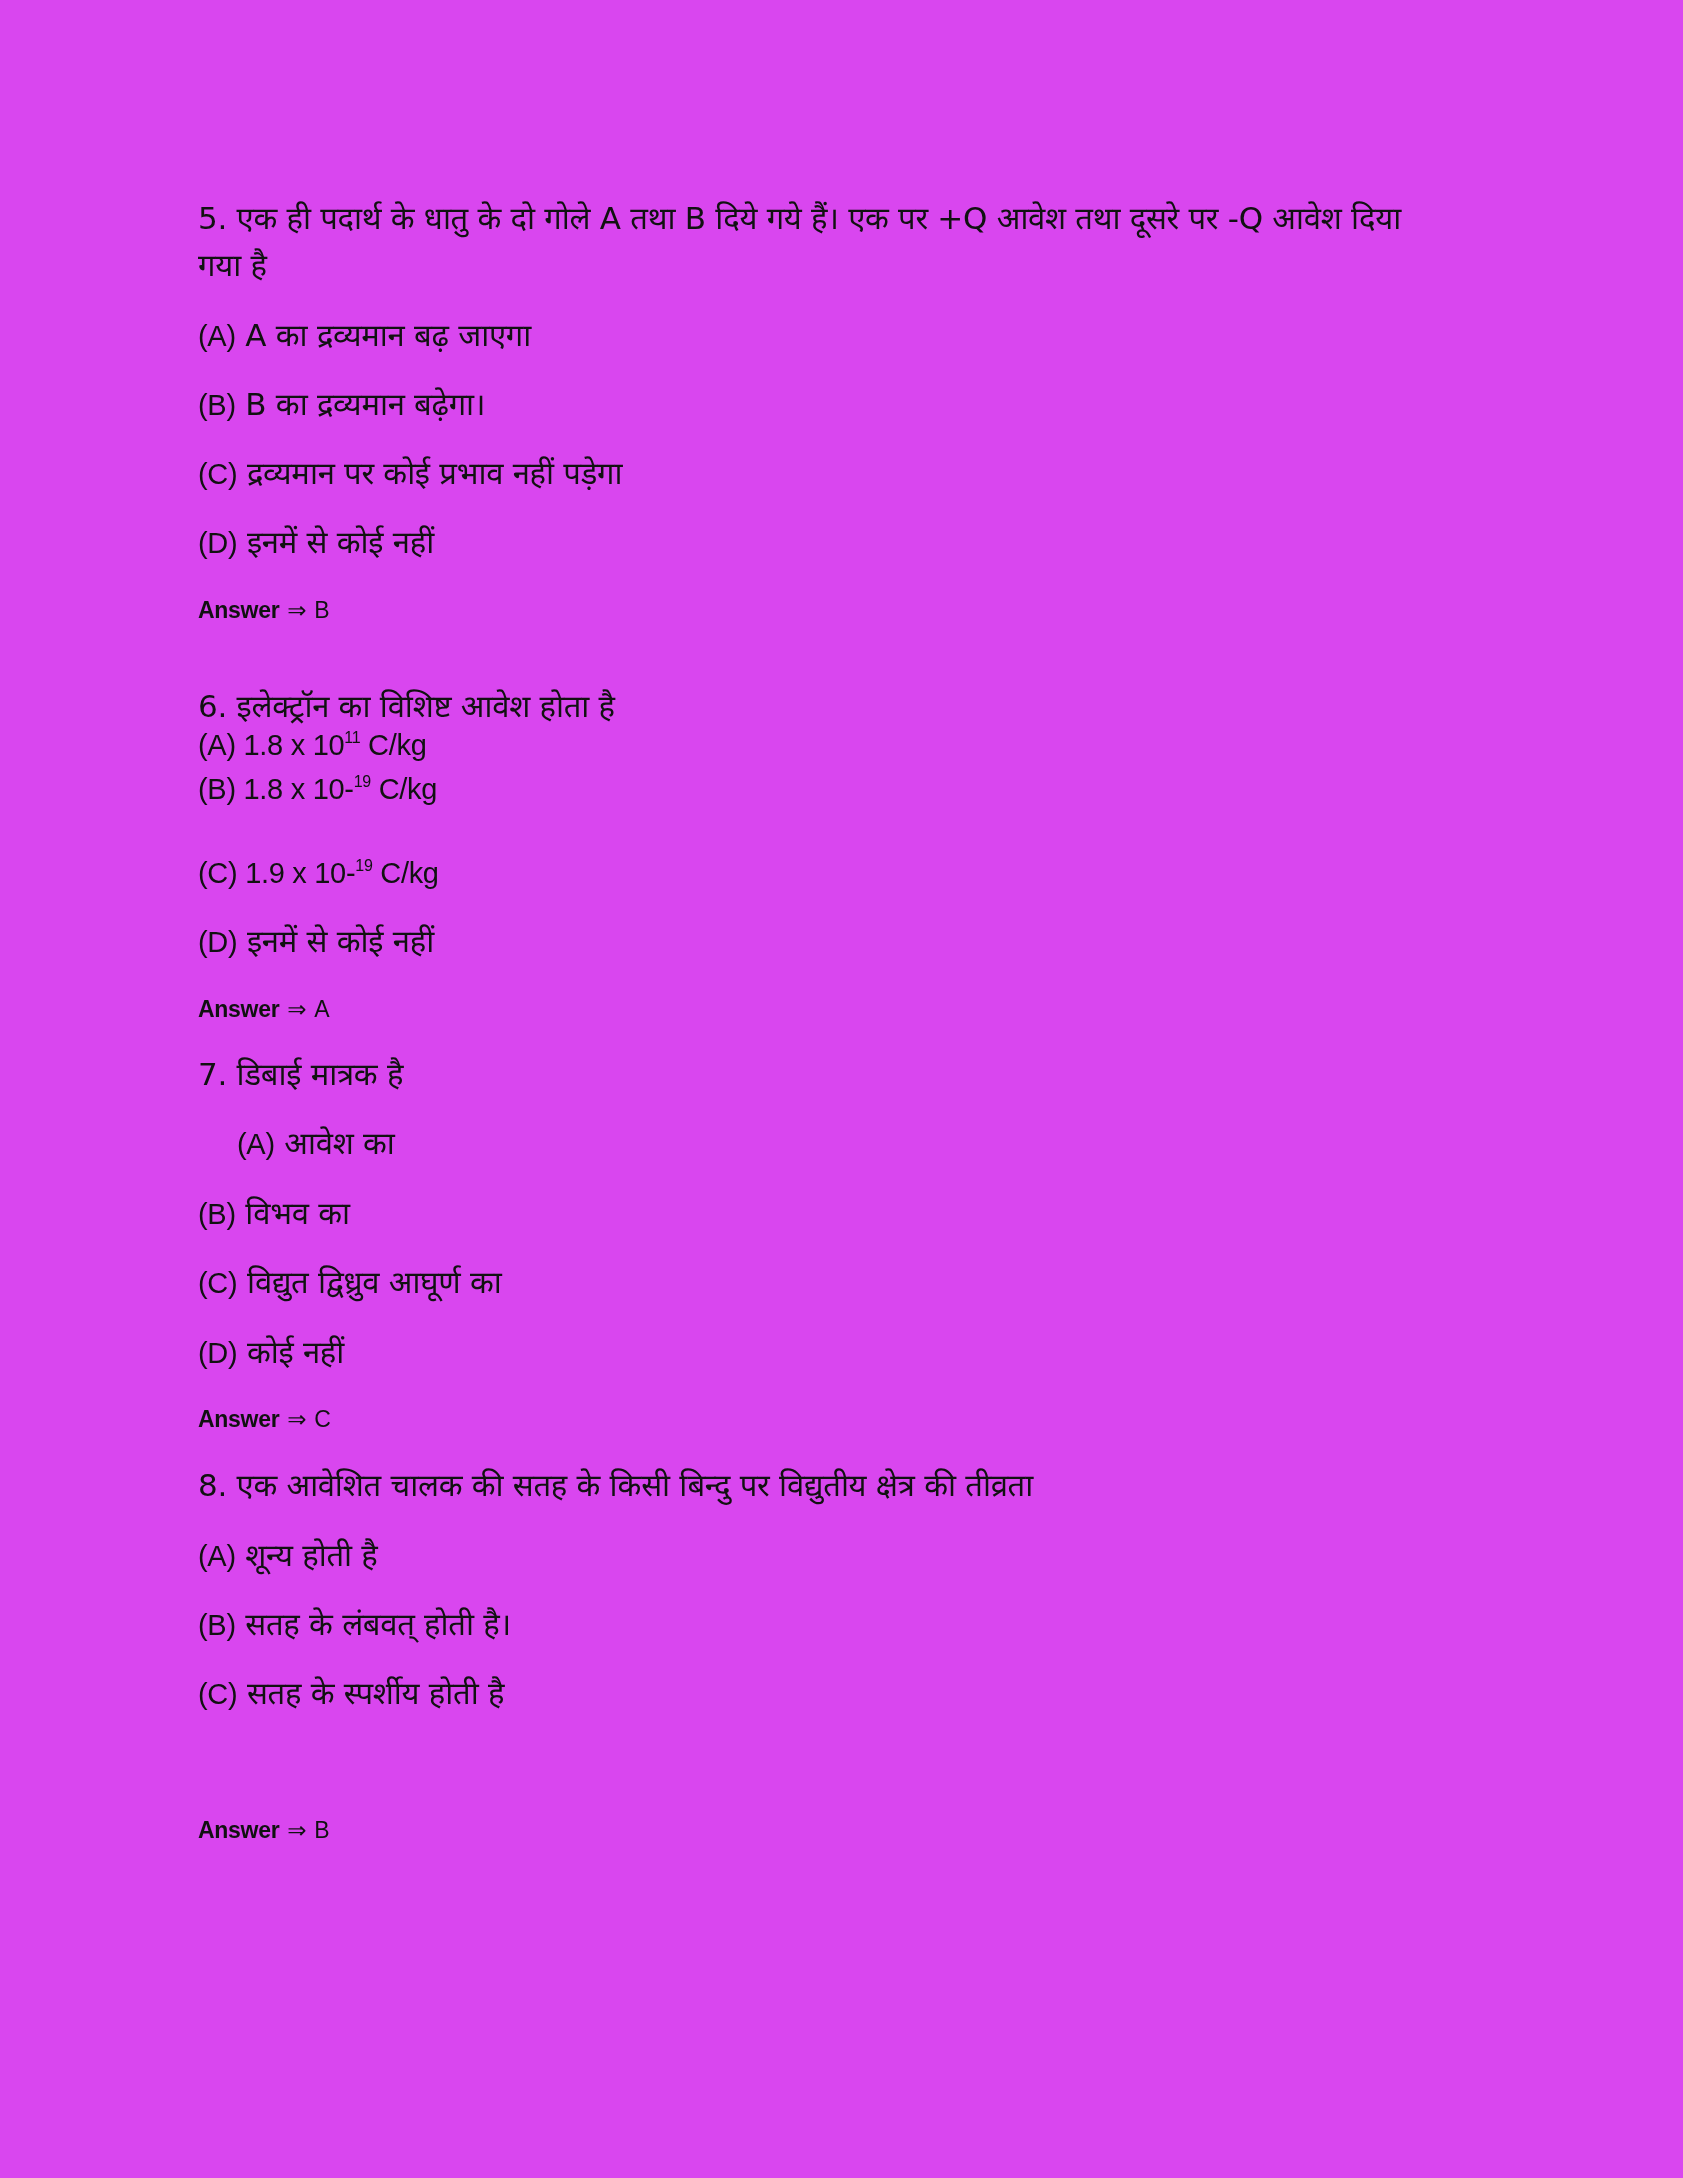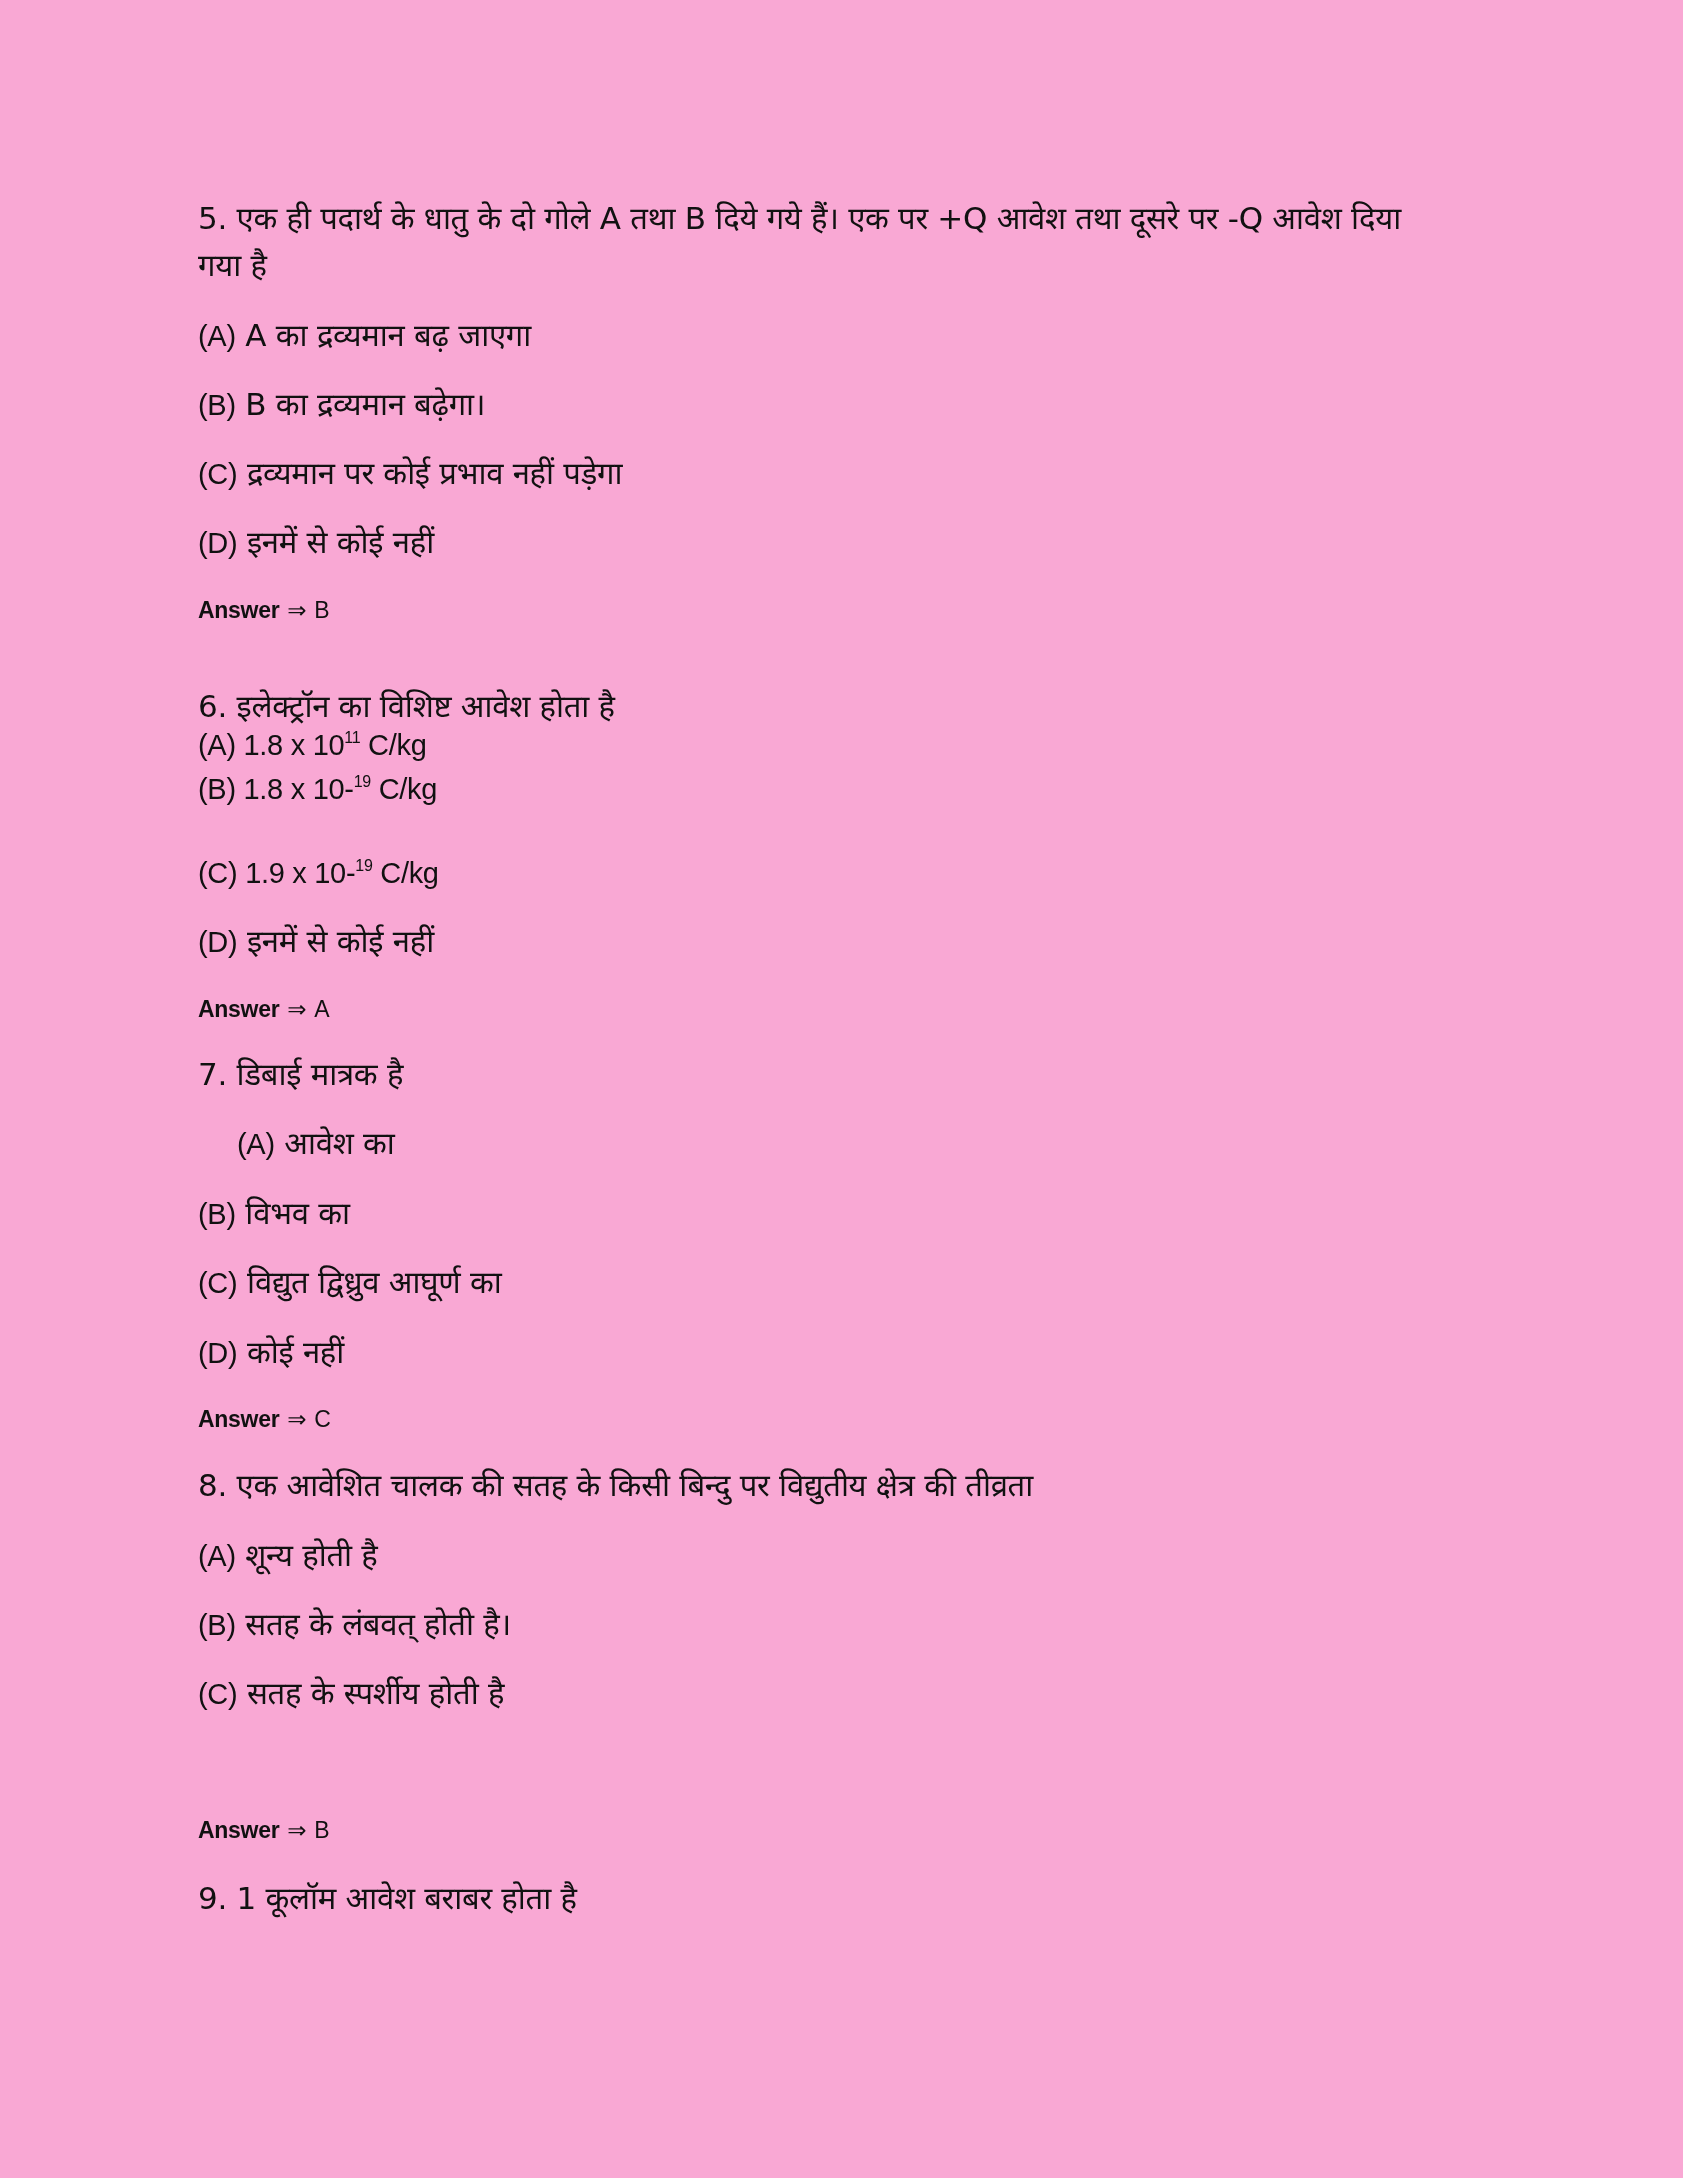--- a/index.html
+++ b/index.html
@@ -14,21 +14,21 @@
       overflow: hidden;
       font-family: "DejaVu Sans", "Liberation Sans", sans-serif;
       color: #111111;
     }
     .page {
       position: absolute;
       left: 0;
       top: 0;
       width: 1683px;
       height: 2178px;
-      background: #f9a8d4;
+      background: #d946ef;
     }
     .line {
       position: absolute;
       left: 198px;
       font-size: 31px;
       line-height: 44px;
       white-space: nowrap;
       letter-spacing: -0.3px;
     }
     .answer {
@@ -152,19 +152,15 @@
     <span>सतह के लंबवत् होती है।</span>
   </div>
   <div class="line" style="top:1671px;">
     <span class="opt-label">(C)</span>
     <span>सतह के स्पर्शीय होती है</span>
   </div>
   <div class="line answer" style="top:1808px;">
     <span class="ans-label">Answer</span><span class="arrow">⇒</span><span>B</span>
   </div>
 
-  <div class="line" style="top:1876px;">
-    <span>9.</span>
-    <span>1 कूलॉम आवेश बराबर होता है</span>
-  </div>
 
 </div>
 
 
 </body></html>

